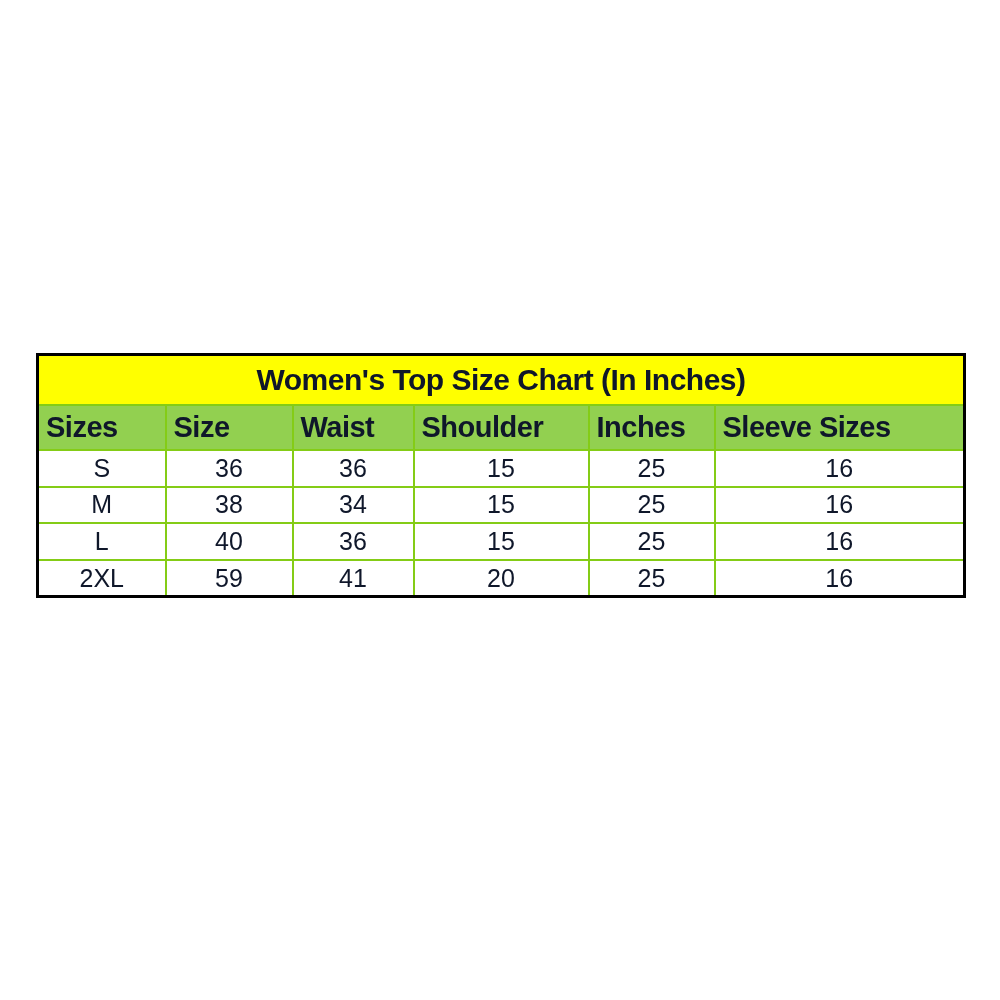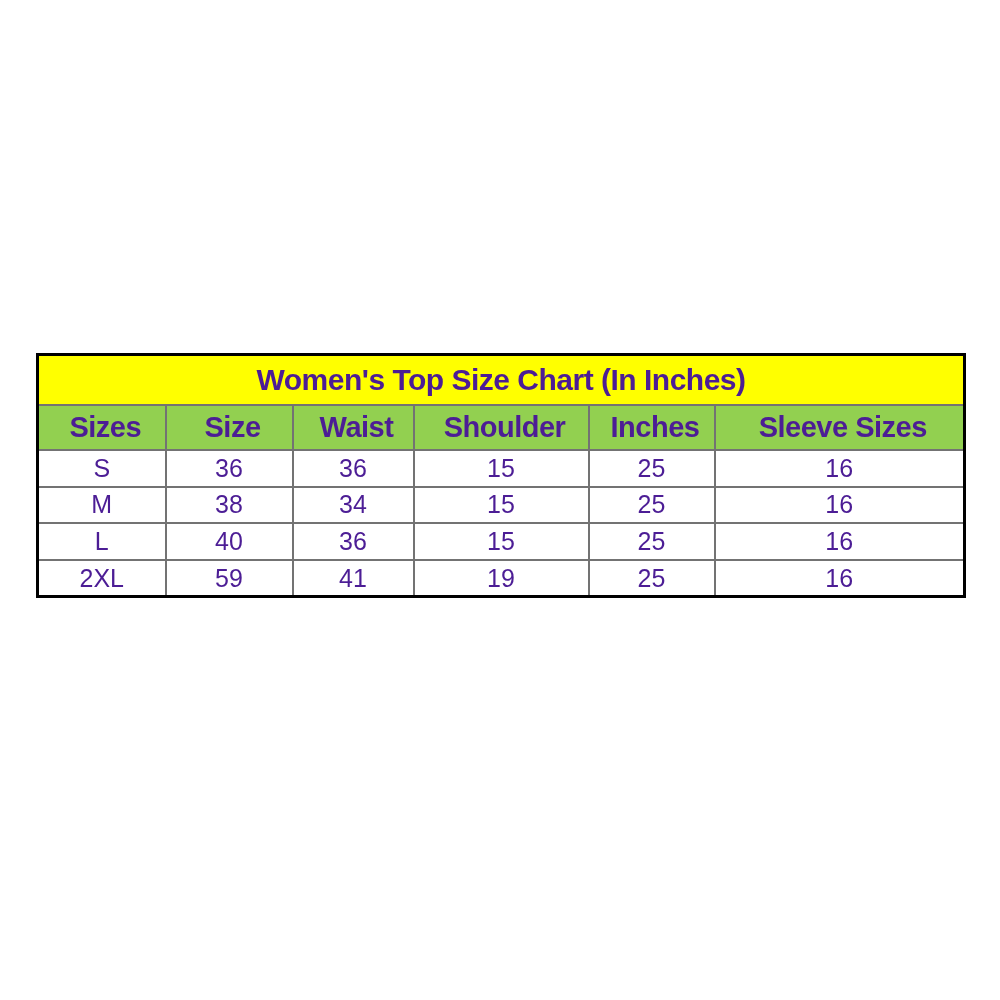--- a/index.html
+++ b/index.html
@@ -24,37 +24,37 @@
     width: 927px;
   }
   table.size-chart {
     width: 927px;
     border-collapse: collapse;
     table-layout: fixed;
     background: #ffffff;
     border: 3px solid #000000;
   }
   table.size-chart td, table.size-chart th {
-    border: 2px solid #737373;
-    color: #4c1d95;
+    border: 2px solid #84cc16;
+    color: #0f172a;
     overflow: hidden;
     white-space: nowrap;
   }
   td.title-cell {
     background: #ffff00;
     text-align: center;
     vertical-align: middle;
     font-weight: bold;
     font-size: 30px;
     height: 46px;
     letter-spacing: -0.5px;
   }
   th.col-header {
     background: #92d050;
-    text-align: center;
+    text-align: left;
     vertical-align: middle;
     font-weight: bold;
     font-size: 29px;
     height: 43px;
     padding: 0 0 0 7px;
     letter-spacing: -0.5px;
   }
   td.data-cell {
     background: #ffffff;
     text-align: center;
@@ -120,20 +120,20 @@
             <td class="data-cell">40</td>
             <td class="data-cell">36</td>
             <td class="data-cell">15</td>
             <td class="data-cell">25</td>
             <td class="data-cell">16</td>
           </tr>
           <tr>
             <td class="data-cell">2XL</td>
             <td class="data-cell">59</td>
             <td class="data-cell">41</td>
-            <td class="data-cell">19</td>
+            <td class="data-cell">20</td>
             <td class="data-cell">25</td>
             <td class="data-cell">16</td>
           </tr>
         </tbody>
     </table>
   </div>
 </div>
 
 </body></html>

